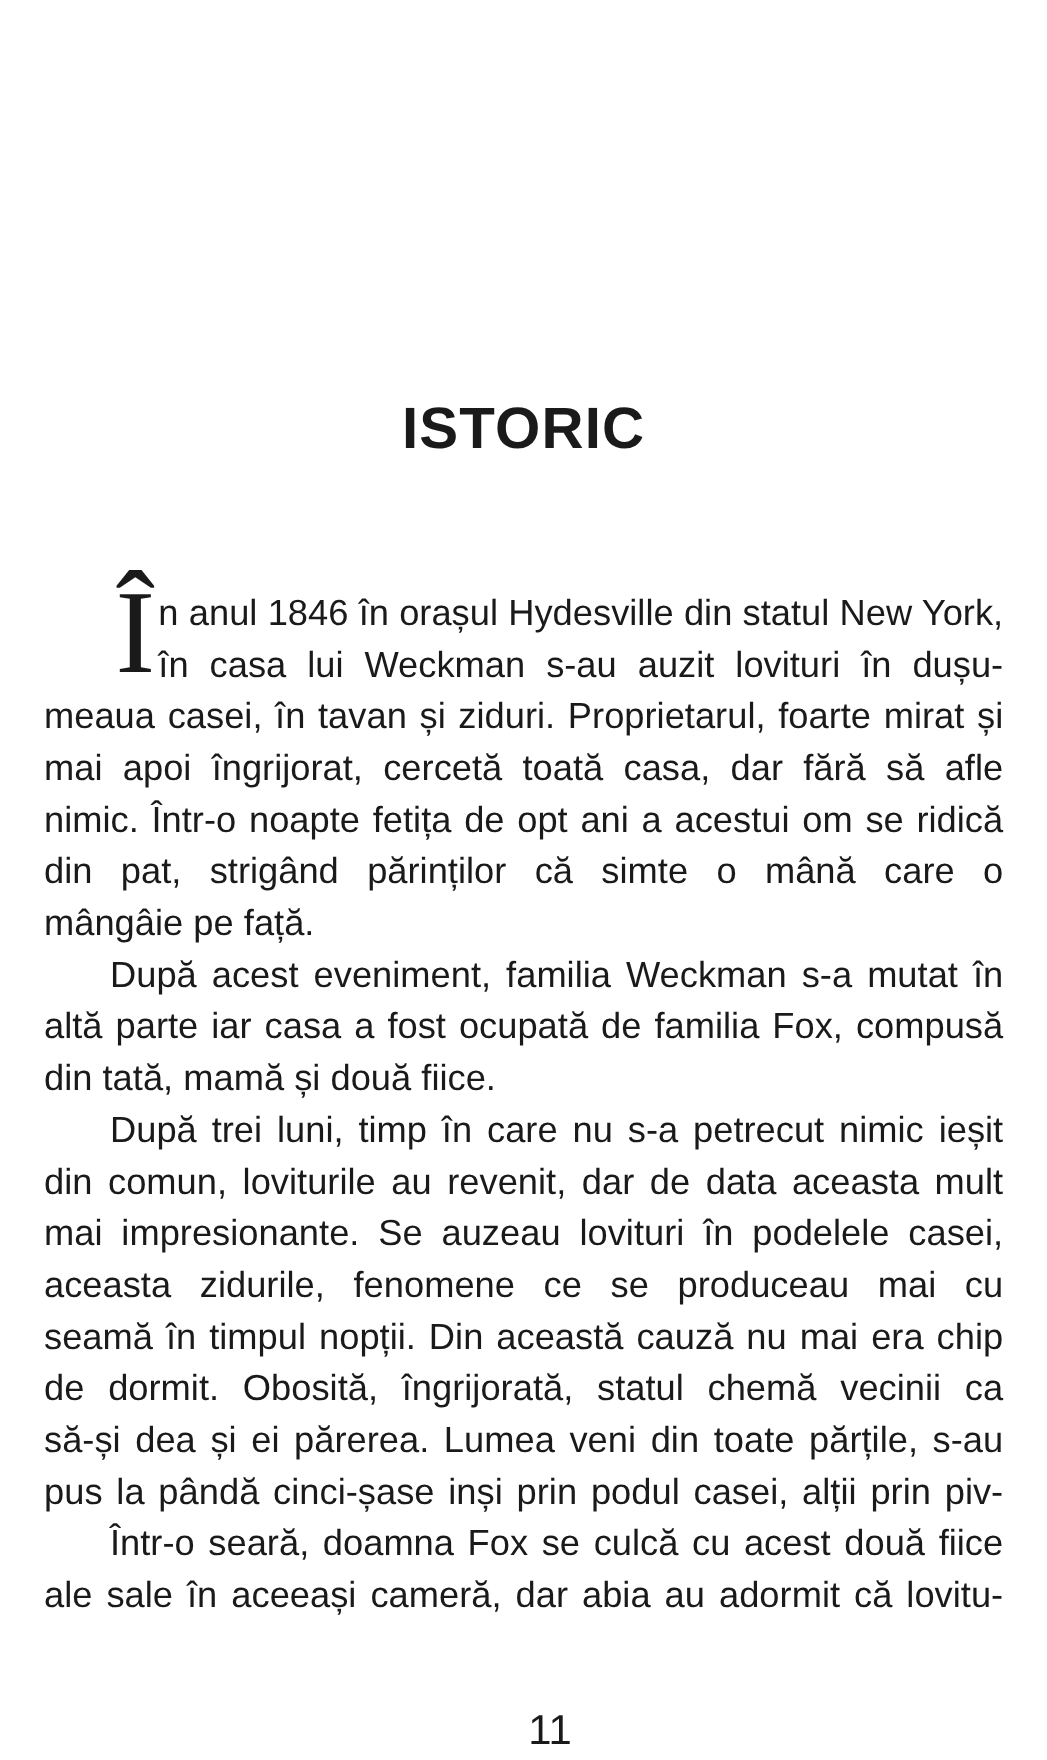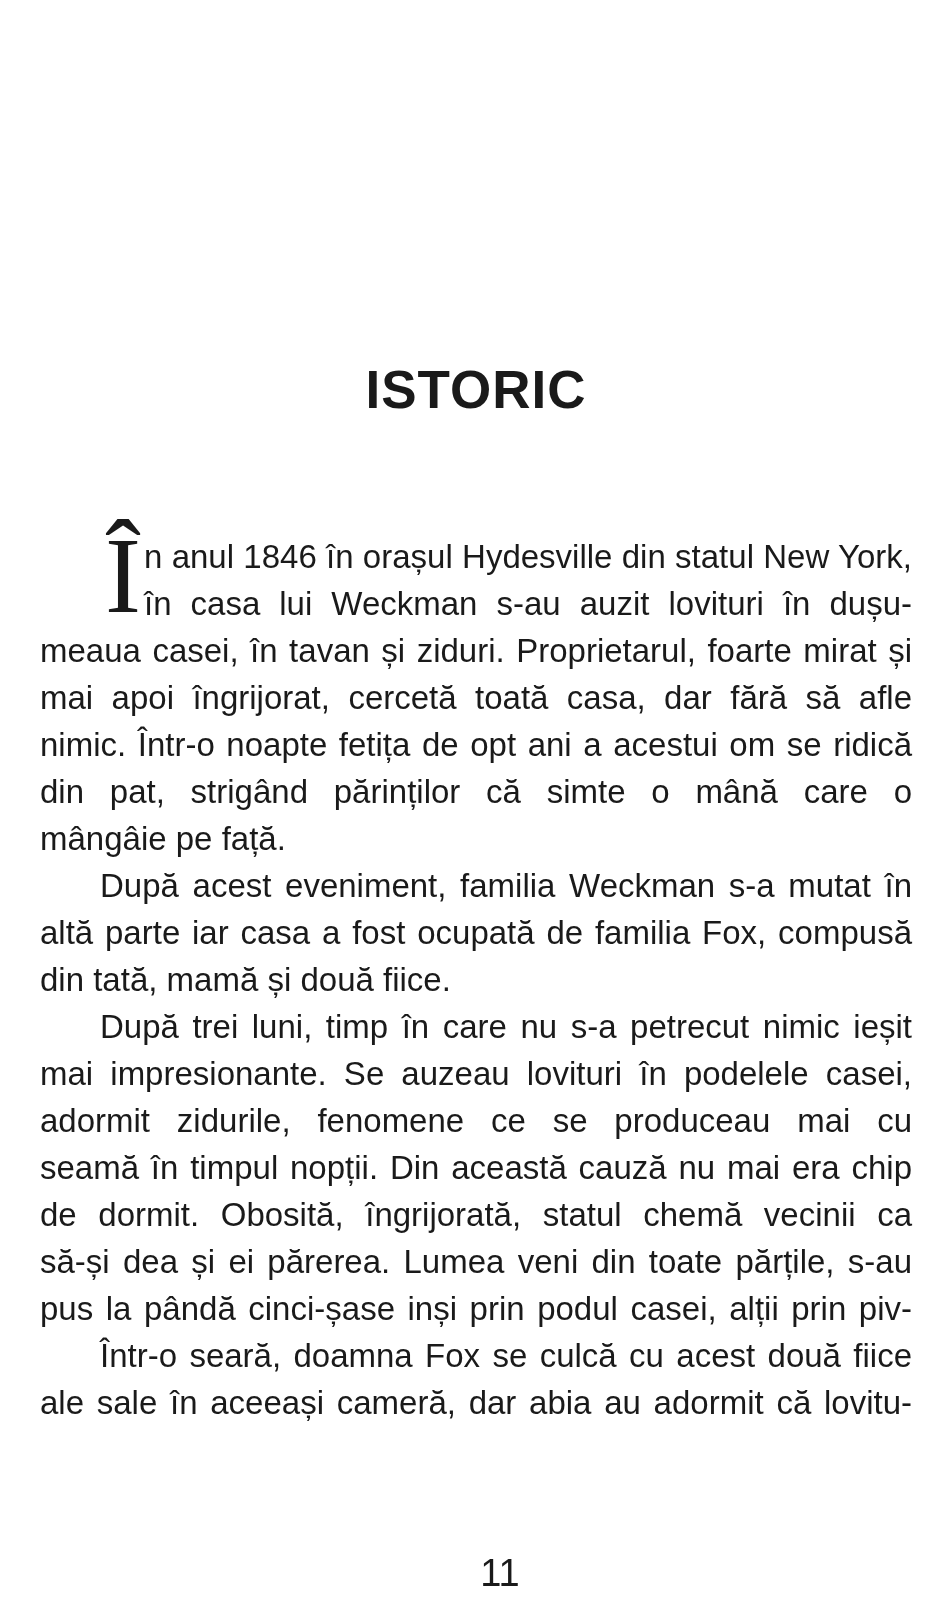--- a/index.html
+++ b/index.html
@@ -88,22 +88,23 @@
         <div class="line">din pat, strigând părinților că simte o mână care o</div>
         <div class="line line-left">mângâie pe față.</div>
       </div>
       <div class="para indent">
         <div class="line first">După acest eveniment, familia Weckman s-a mutat în</div>
         <div class="line">altă parte iar casa a fost ocupată de familia Fox, compusă</div>
         <div class="line line-left">din tată, mamă și două fiice.</div>
       </div>
       <div class="para indent">
         <div class="line first">După trei luni, timp în care nu s-a petrecut nimic ieșit</div>
+        <div class="line">din comun, loviturile au revenit, dar de data aceasta mult</div>
         <div class="line">mai impresionante. Se auzeau lovituri în podelele casei,</div>
-        <div class="line">adormit zidurile, fenomene ce se produceau mai cu</div>
+        <div class="line">aceasta zidurile, fenomene ce se produceau mai cu</div>
         <div class="line">seamă în timpul nopții. Din această cauză nu mai era chip</div>
         <div class="line">de dormit. Obosită, îngrijorată, statul chemă vecinii ca</div>
         <div class="line">să-și dea și ei părerea. Lumea veni din toate părțile, s-au</div>
         <div class="line">pus la pândă cinci-șase inși prin podul casei, alții prin piv-</div>
       </div>
       <div class="para indent">
         <div class="line first">Într-o seară, doamna Fox se culcă cu acest două fiice</div>
         <div class="line">ale sale în aceeași cameră, dar abia au adormit că lovitu-</div>
       </div>
     </div>

